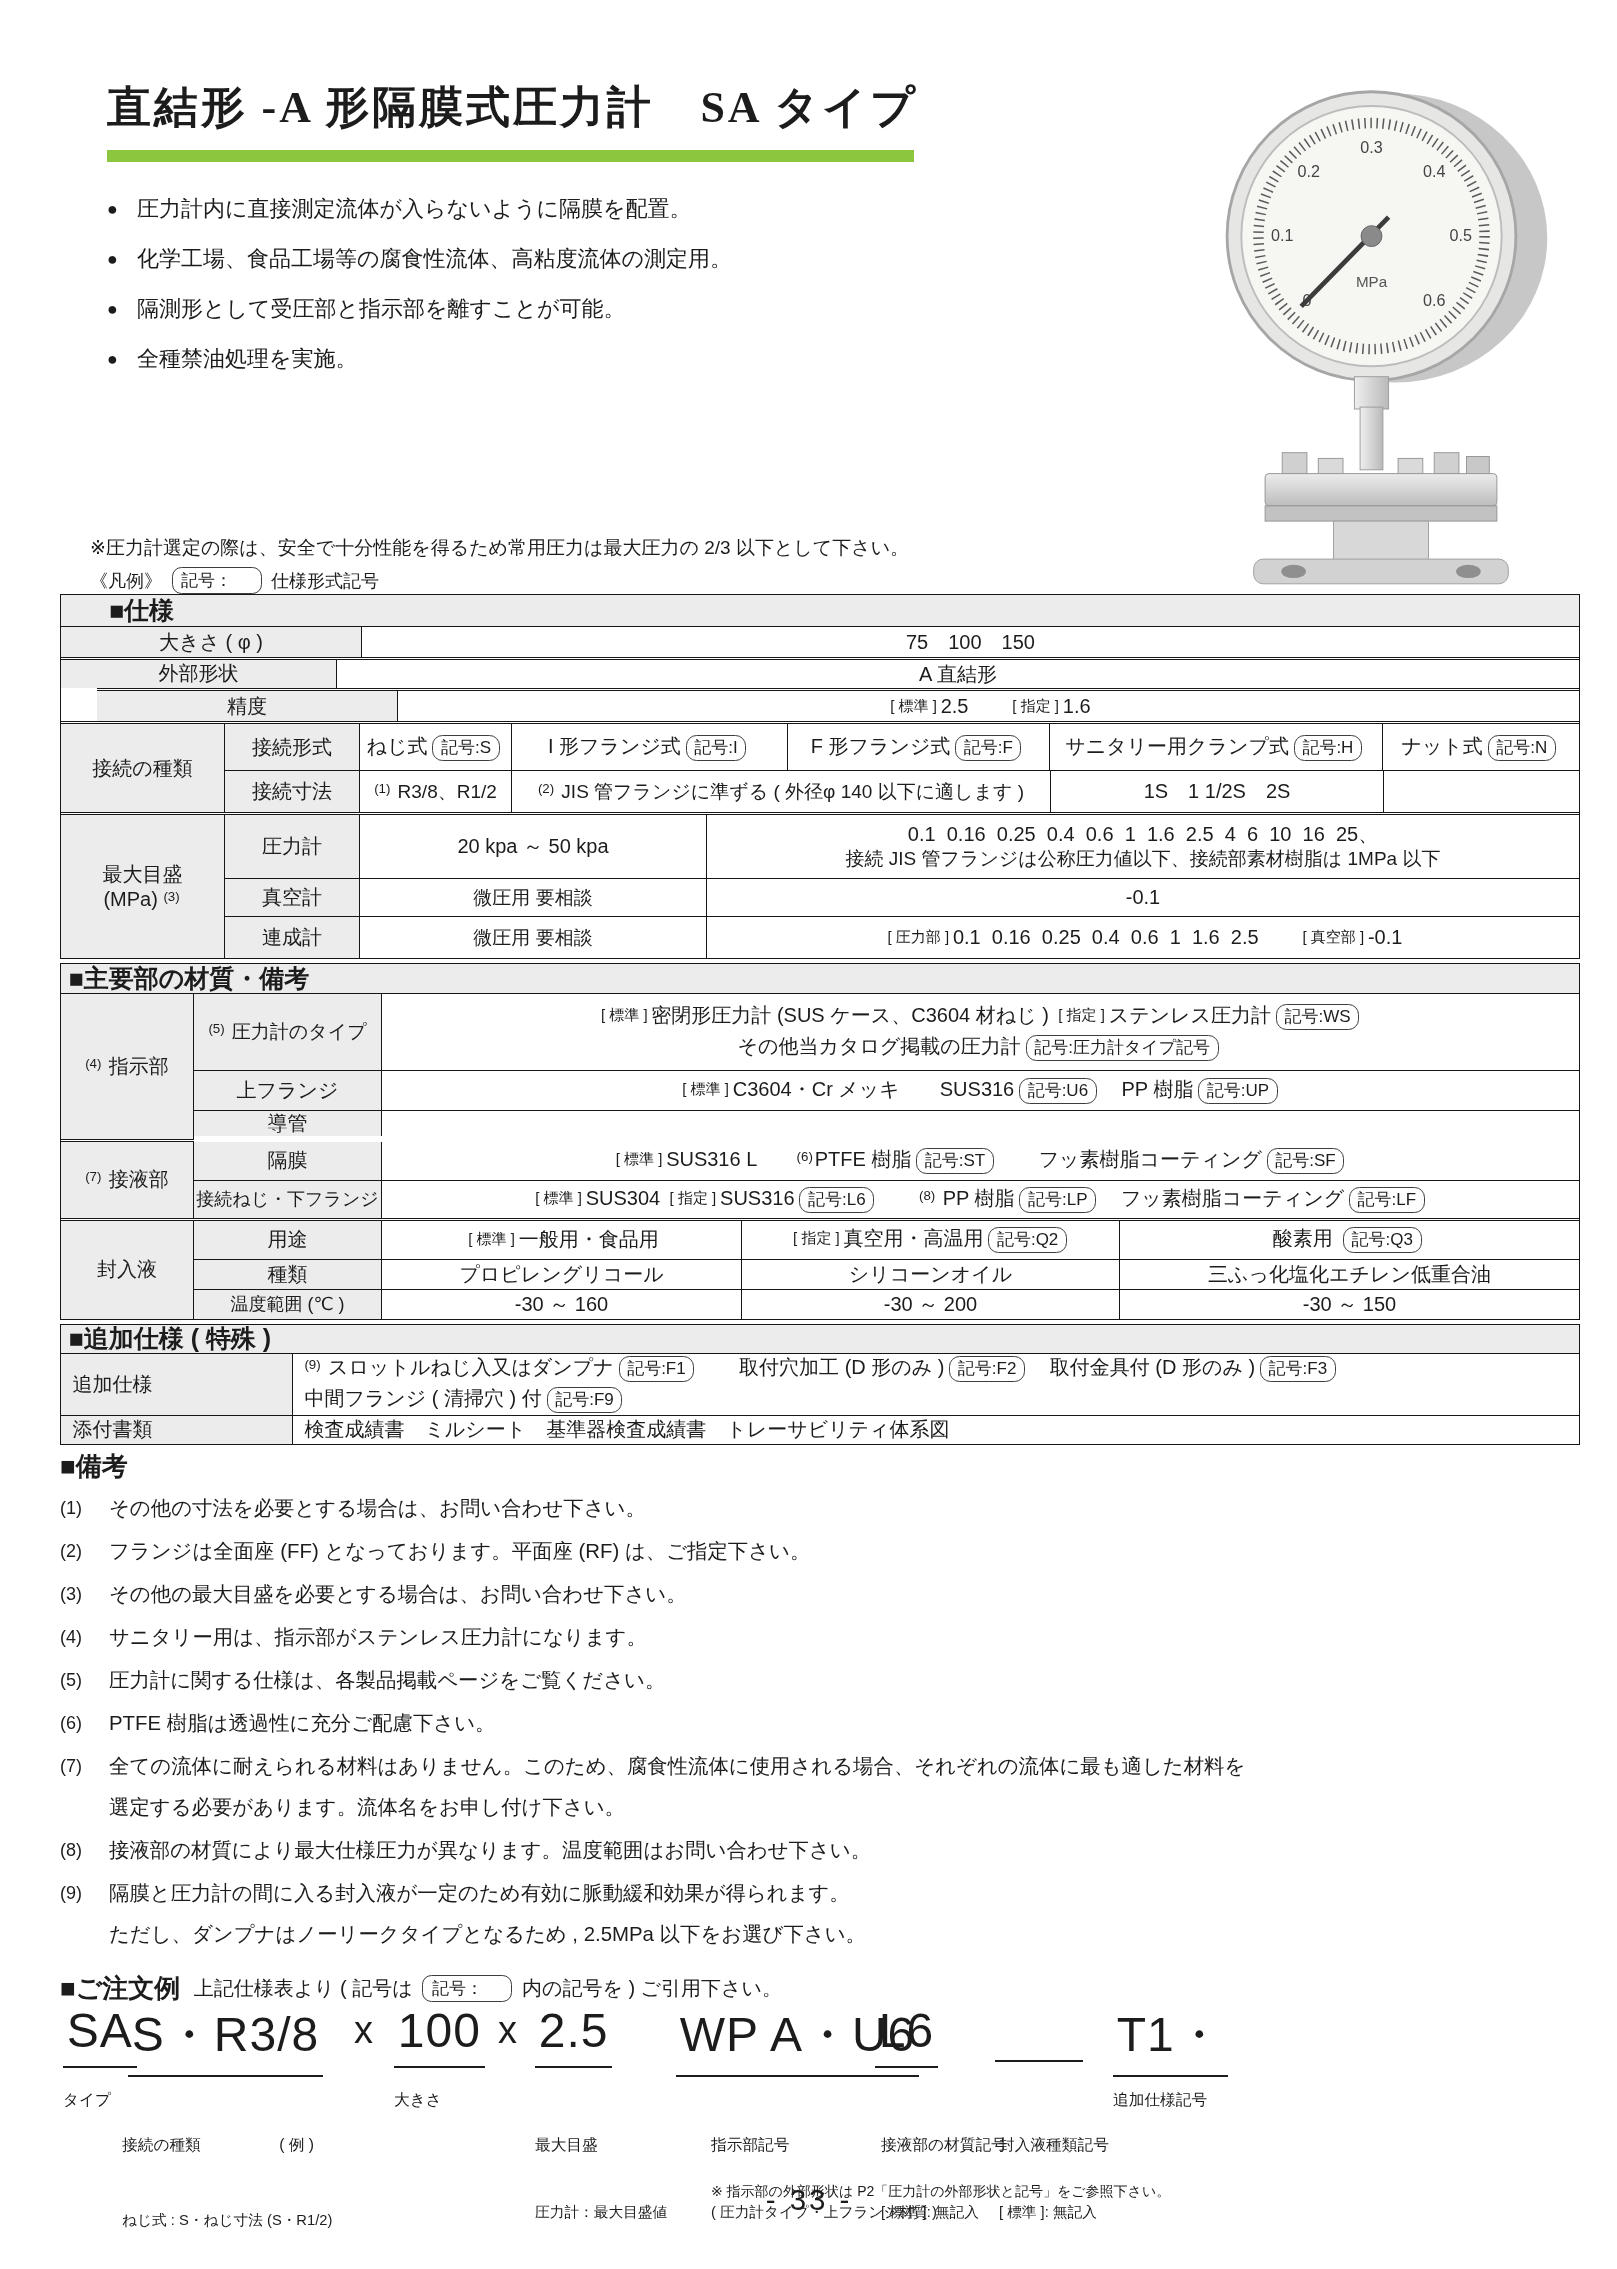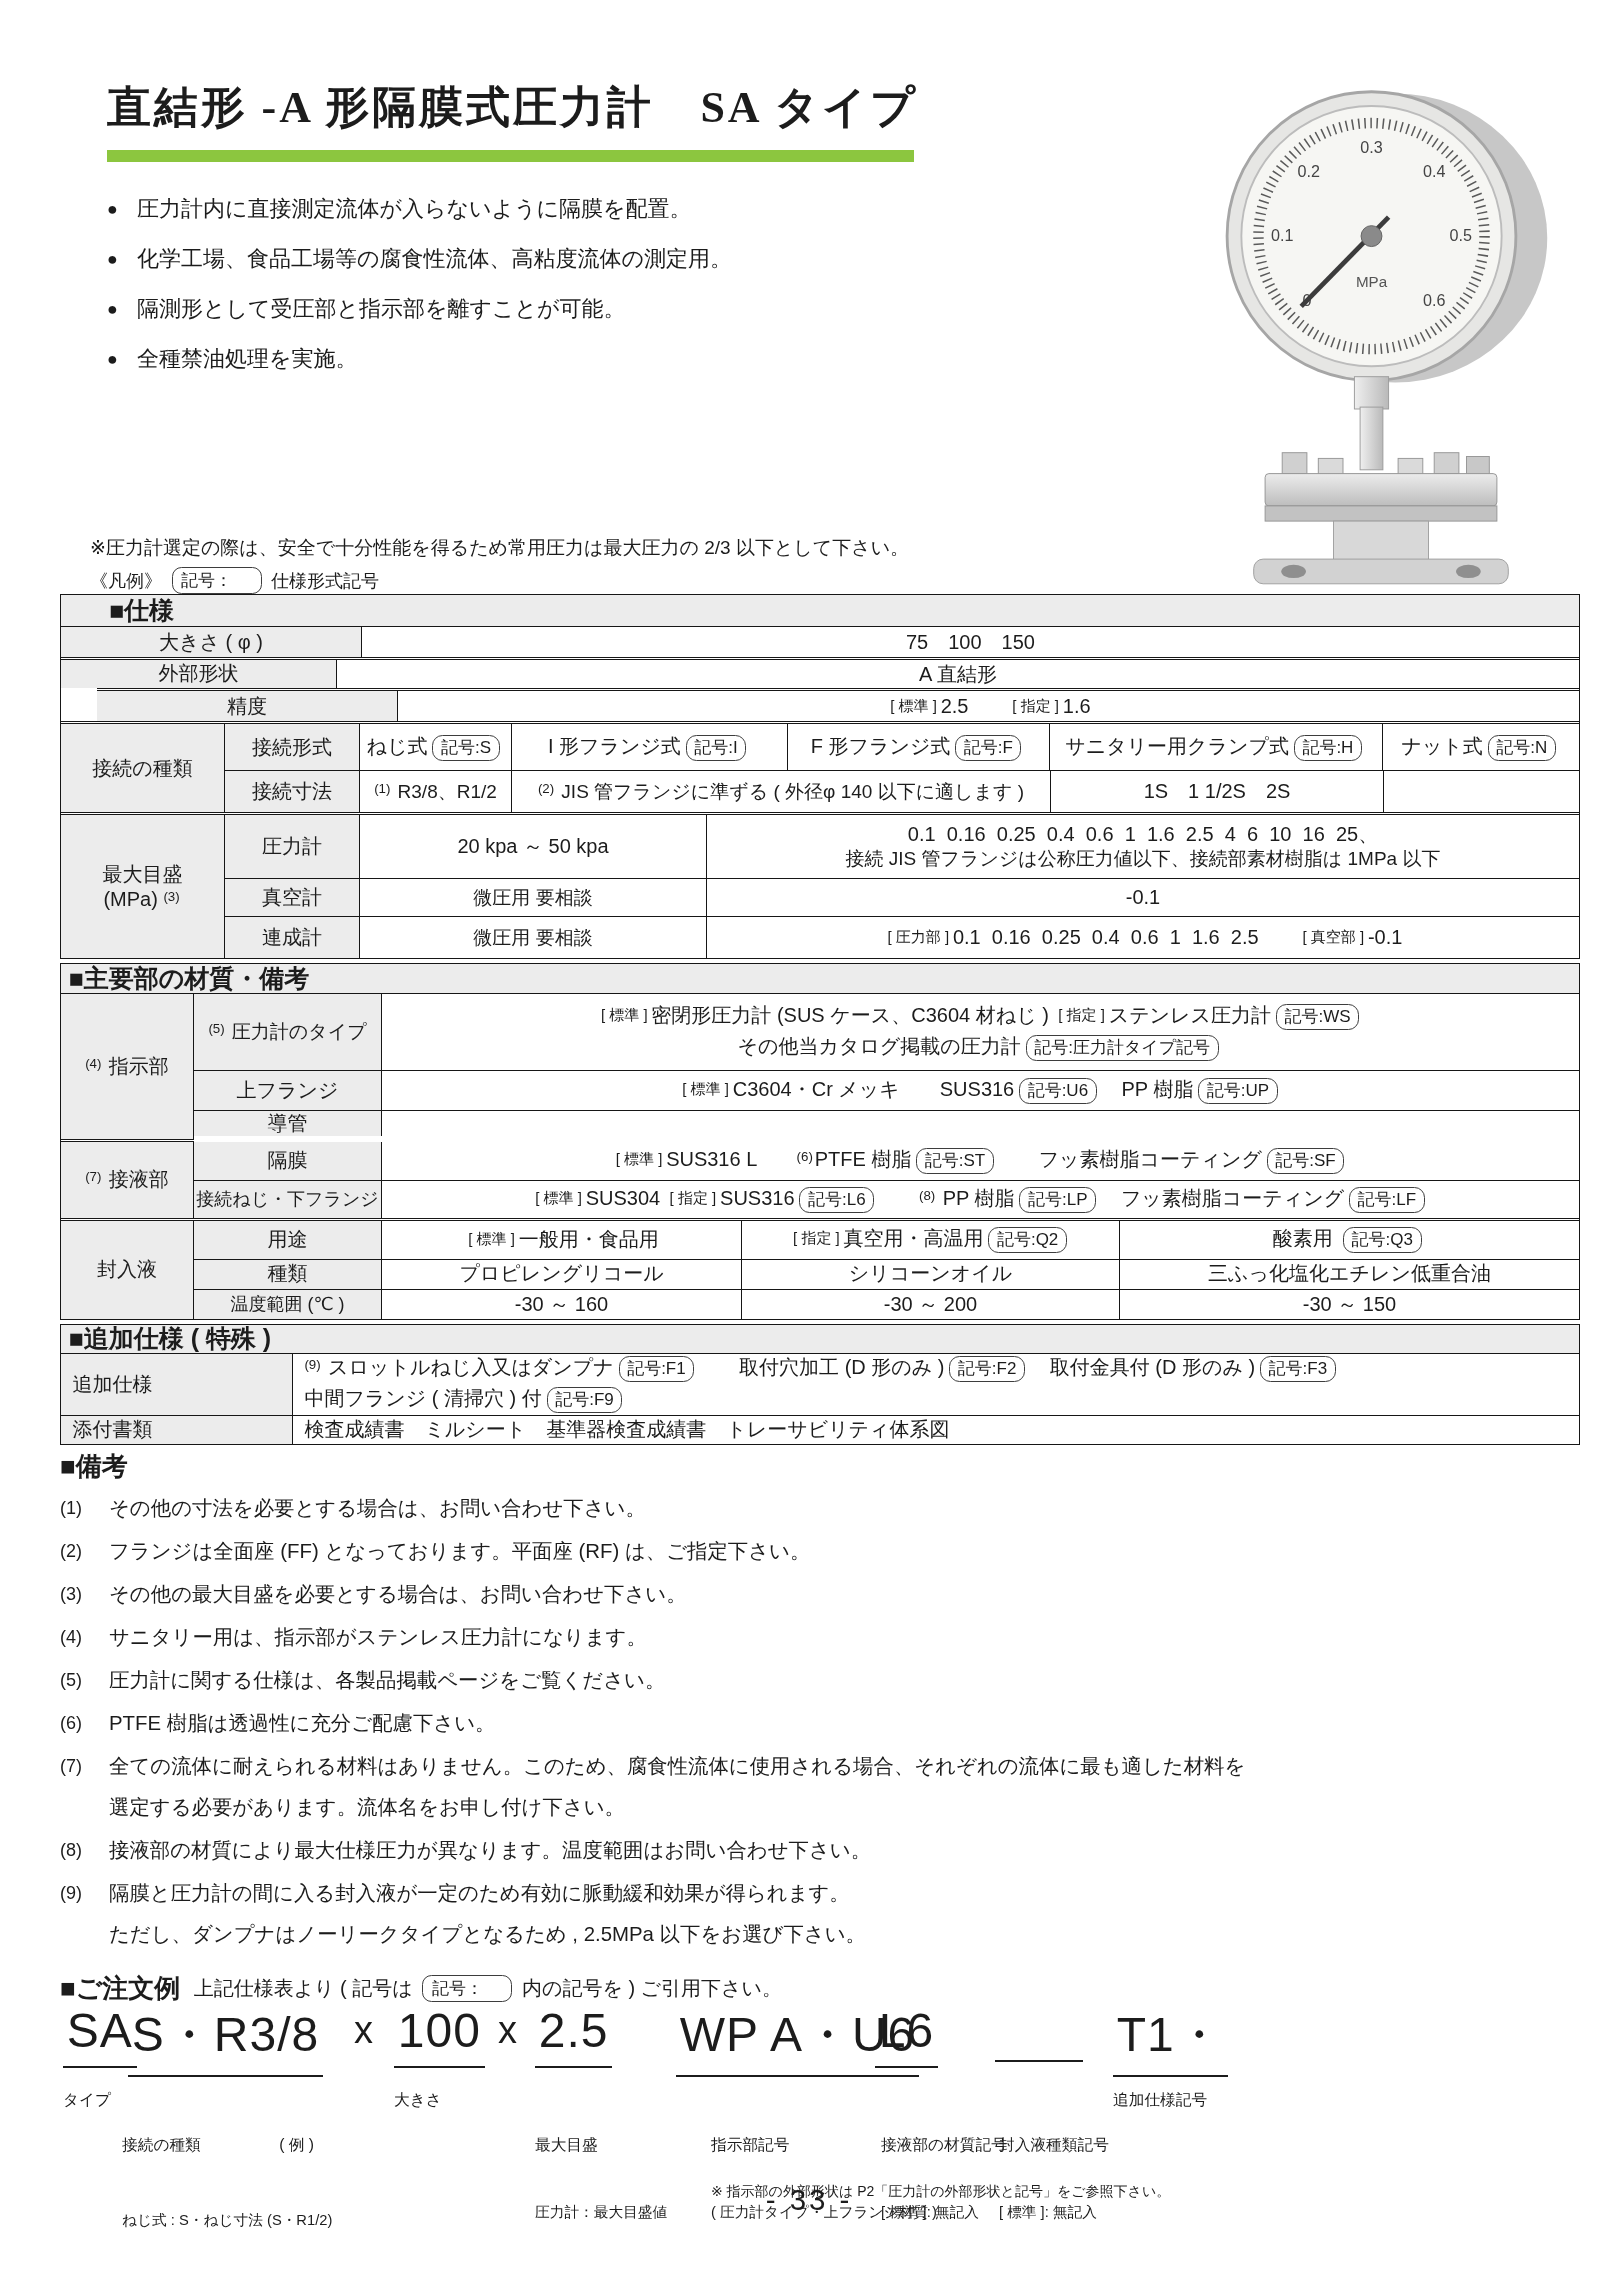--- a/index.html
+++ b/index.html
@@ -277,21 +277,21 @@
           <div class="cell val" style="width:360px;">
               <span class="segline"><span class="brk">[ 標準 ]</span><span class="sg">一般用・食品用</span></span>
             </div>
           <div class="cell val" style="width:378px;">
               <span class="segline"><span class="brk">[ 指定 ]</span><span class="sg">真空用・高温用</span><span class="badge">記号:Q2</span></span>
             </div>
           <div class="cell val last" style="flex:1;">
               <span class="segline"><span class="sg">酸素用 </span><span class="badge">記号:Q3</span></span>
             </div>
         </div>
-        <div class="row r1" style="height:30px;font-family:Liberation Mono, monospace;">
+        <div class="row r1" style="height:30px;">
           <div class="cell lab" style="width:188px;">種類</div>
           <div class="cell val" style="width:360px;">プロピレングリコール</div>
           <div class="cell val" style="width:378px;">シリコーンオイル</div>
           <div class="cell val last" style="flex:1;">三ふっ化塩化エチレン低重合油</div>
         </div>
         <div class="row r1" style="height:30px;">
           <div class="cell lab" style="width:188px;font-size:18px;">温度範囲 (℃ )</div>
           <div class="cell val" style="width:360px;">-30 ～ 160</div>
           <div class="cell val" style="width:378px;">-30 ～ 200</div>
           <div class="cell val last" style="flex:1;">-30 ～ 150</div>

